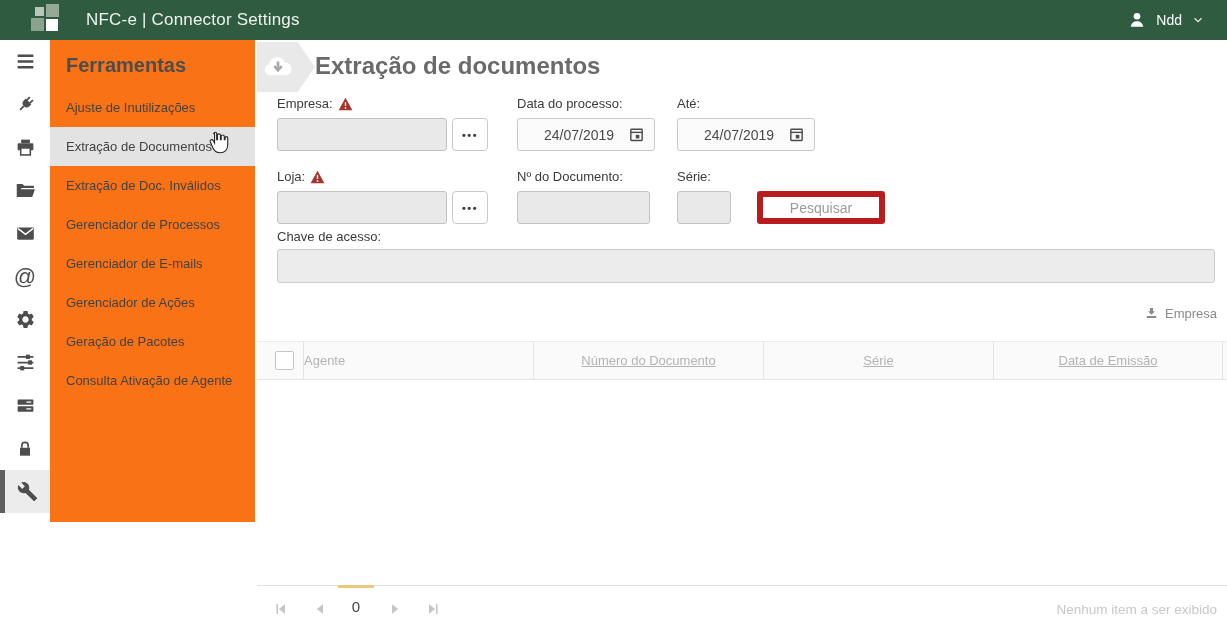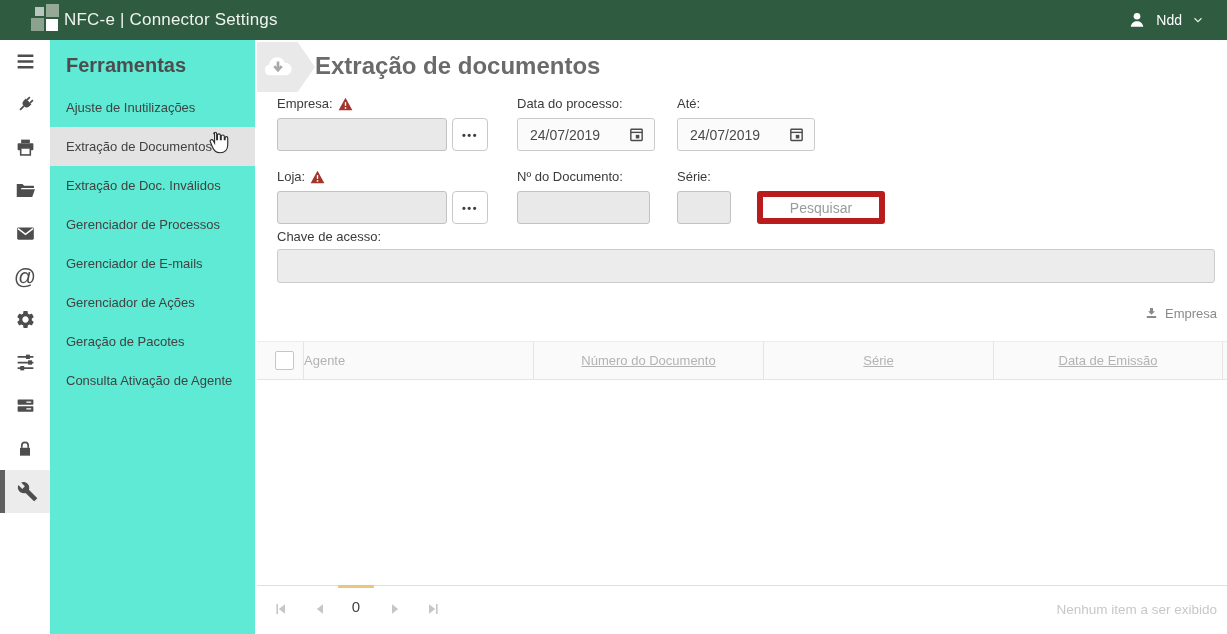--- a/index.html
+++ b/index.html
@@ -13,30 +13,30 @@
   .topbar {
     position:absolute; left:0; top:0; width:1227px; height:40px;
     background:#2f5b40; display:flex; align-items:center; padding:0 14px;
   }
   .logo { position:relative; width:36px; height:34px; margin-left:14px; }
   .logo i { position:absolute; display:block; }
   .logo .sq-a { left:7px;  top:4px;  width:9px;  height:9px;  background:#b9c6bb; }
   .logo .sq-b { left:18px; top:1px;  width:13px; height:13px; background:#94aa97; }
   .logo .sq-c { left:3px;  top:15px; width:13px; height:13px; background:#8aa28e; }
   .logo .sq-d { left:18px; top:16px; width:12px; height:12px; background:#ffffff; }
-  .topbar-title { color:#eef3ee; font-size:17px; letter-spacing:.2px; }
+  .topbar-title { color:#eef3ee; font-size:17px; margin-left:22px; letter-spacing:.2px; }
   .user-menu { margin-left:auto; display:flex; align-items:center; gap:9px; color:#fff; font-size:14px; cursor:pointer; padding-right:8px; }
 
   
   .rail { position:absolute; left:0; top:40px; width:50px; height:594px; background:#fff; }
   .rail-item { height:43px; display:flex; align-items:center; justify-content:center; cursor:pointer; }
   .rail-item.active { background:#ececec; border-left:5px solid #5f5f5f; }
 
   
-  .sidebar { position:absolute; left:50px; top:40px; width:205px; height:594px; background:#5eead4; }
+  .sidebar { position:absolute; left:50px; top:40px; width:205px; height:482px; background:#f97316; }
   .sidebar-heading { height:48px; padding:14px 0 0 16px; font-size:20px; font-weight:600; color:#4d4d4d; }
   .sidebar-item { height:39px; line-height:39px; padding-left:16px; font-size:13px; color:#424242; cursor:pointer; white-space:nowrap; }
   .sidebar-item.active { background:#e3e3e3; }
 
   
   .main { position:absolute; left:255px; top:40px; width:972px; height:594px; background:#fff; }
   .title-banner {
     position:absolute; left:2px; top:2px; width:58px; height:50px; background:#e9e9e9;
     clip-path:polygon(0 0, 70% 0, 100% 50%, 70% 100%, 0 100%);
     display:flex; align-items:center;
@@ -49,21 +49,21 @@
     background:#e9e9e9; font-family:"Liberation Sans",sans-serif; font-size:14px; color:#444; padding:0 10px;
   }
   .txt.lighter { background:#ececec; border-color:#cccccc; }
   .dots-btn {
     position:absolute; width:36px; height:33px; background:#fff; border:1px solid #c9c9c9; border-radius:4px;
     color:#3d3d3d; font-size:11px; font-weight:700; letter-spacing:1.5px; cursor:pointer;
     display:flex; align-items:center; justify-content:center;
   }
   .datebox {
     position:absolute; height:33px; background:#fbfbfb; border:1px solid #cacaca; border-radius:3px;
-    display:flex; align-items:center; padding:0 9px 0 12px; cursor:pointer;
+    display:flex; align-items:center; padding:0 9px 0 12px; cursor:pointer;text-align:center;
   }
   .datebox .dval { font-size:14px; color:#4a4a4a; flex:1; }
   .btn-pesquisar {
     position:absolute; width:128px; height:33px; background:#fff; border:6px solid #b91c1c; border-radius:3px;
     color:#9b9b9b; font-size:14px; font-family:"Liberation Sans",sans-serif; cursor:pointer;
   }
   .extrair { position:absolute; display:flex; align-items:center; gap:6px; color:#8a8a8a; font-size:13px; cursor:pointer; }
 
   
   .grid-head {

